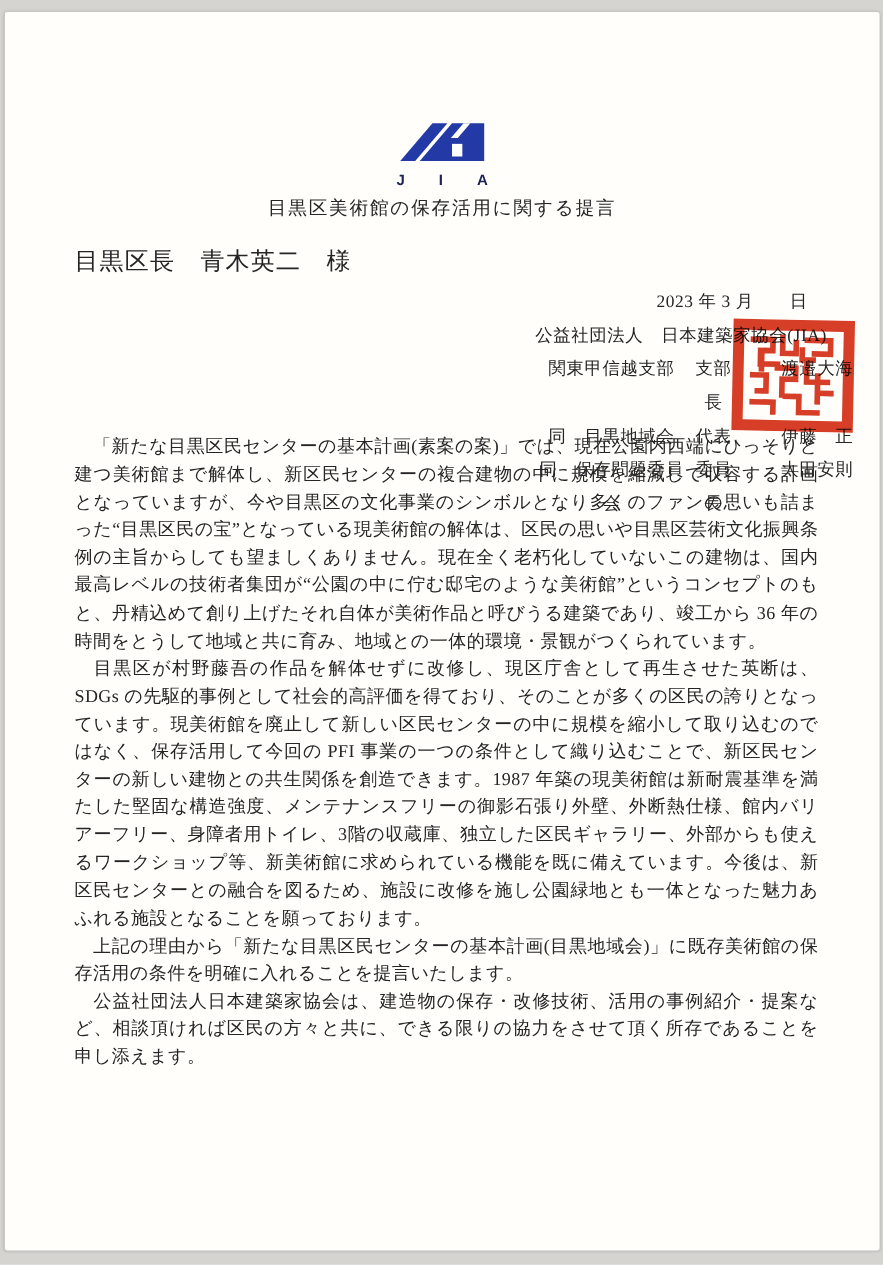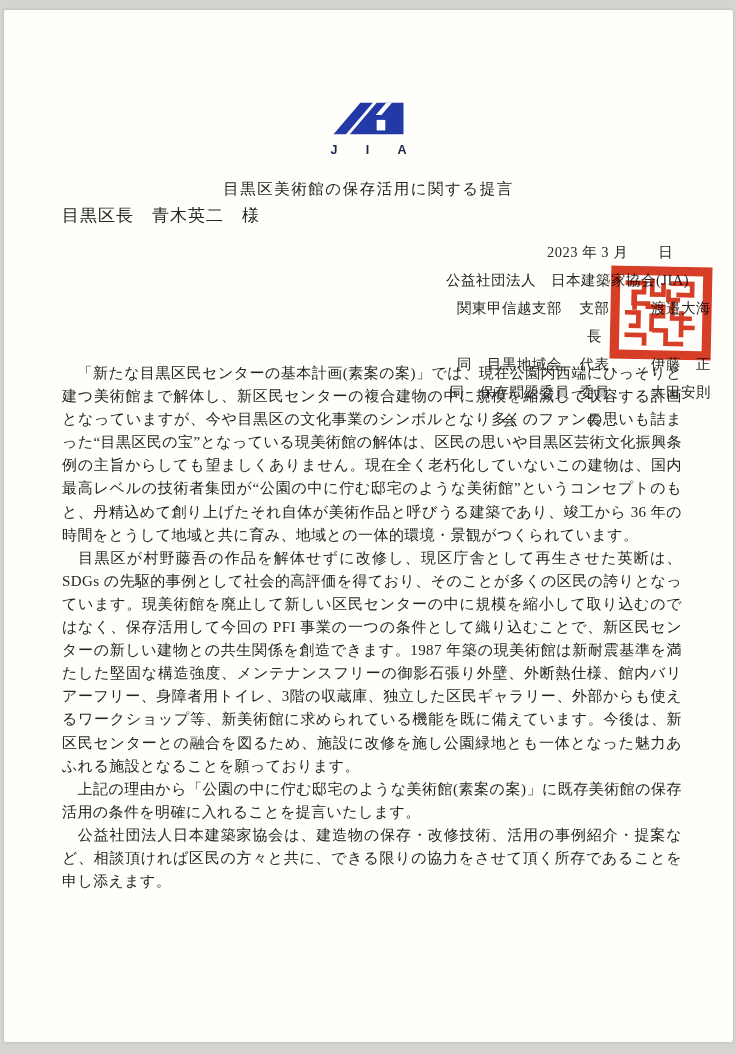--- a/index.html
+++ b/index.html
@@ -30,26 +30,26 @@
   .logo-mark{width:78px;height:46px;display:block;}
   .logo-letters{
     margin-top:3px;
     width:76px;
     display:flex;justify-content:space-between;
     font-family:"Liberation Sans","DejaVu Sans",sans-serif;
     font-weight:bold;font-size:12.5px;color:#1a2450;
   }
   
   .doc-title{
-    position:absolute;top:169px;left:0;width:100%;
+    position:absolute;top:153px;left:0;width:100%;
     text-align:center;font-size:15.5px;letter-spacing:1.5px;
   }
   .addressee{
     position:absolute;top:194px;left:58px;
-    font-size:17px;letter-spacing:1px;
+    font-size:20px;letter-spacing:1px;
   }
   
   .sender-block{
     position:absolute;top:228px;left:442px;width:300px;
     font-size:14.5px;line-height:28px;letter-spacing:.5px;
   }
   .sender-date{padding-left:101px;}
   .sender-org-head{margin-top:0;}
   .sender-row{display:flex;text-align:center;}
   .s-org{width:127px;flex:0 0 auto;}
@@ -127,18 +127,18 @@
       <path d="M17 68 h17 v8"></path>
       <path d="M44 63 h11 v13 h15"></path>
       <path d="M81 60 h-8"></path>
       <path d="M57 25 v8 h9"></path>
     </g>
   </svg>
 
   <div class="body-text">
     <p>　「新たな目黒区民センターの基本計画(素案の案)」では、現在公園内西端にひっそりと建つ美術館まで解体し、新区民センターの複合建物の中に規模を縮減して収容する計画となっていますが、今や目黒区の文化事業のシンボルとなり多くのファンの思いも詰まった“目黒区民の宝”となっている現美術館の解体は、区民の思いや目黒区芸術文化振興条例の主旨からしても望ましくありません。現在全く老朽化していないこの建物は、国内最高レベルの技術者集団が“公園の中に佇む邸宅のような美術館”というコンセプトのもと、丹精込めて創り上げたそれ自体が美術作品と呼びうる建築であり、竣工から 36 年の時間をとうして地域と共に育み、地域との一体的環境・景観がつくられています。</p>
     <p>　目黒区が村野藤吾の作品を解体せずに改修し、現区庁舎として再生させた英断は、SDGs の先駆的事例として社会的高評価を得ており、そのことが多くの区民の誇りとなっています。現美術館を廃止して新しい区民センターの中に規模を縮小して取り込むのではなく、保存活用して今回の PFI 事業の一つの条件として織り込むことで、新区民センターの新しい建物との共生関係を創造できます。1987 年築の現美術館は新耐震基準を満たした堅固な構造強度、メンテナンスフリーの御影石張り外壁、外断熱仕様、館内バリアーフリー、身障者用トイレ、3階の収蔵庫、独立した区民ギャラリー、外部からも使えるワークショップ等、新美術館に求められている機能を既に備えています。今後は、新区民センターとの融合を図るため、施設に改修を施し公園緑地とも一体となった魅力あふれる施設となることを願っております。</p>
-    <p>　上記の理由から「公園の中に佇む邸宅のような美術館(素案の案)」に既存美術館の保存活用の条件を明確に入れることを提言いたします。</p>
+    <p>　上記の理由から「新たな目黒区民センターの基本計画(目黒地域会)」に既存美術館の保存活用の条件を明確に入れることを提言いたします。</p>
     <p>　公益社団法人日本建築家協会は、建造物の保存・改修技術、活用の事例紹介・提案など、相談頂ければ区民の方々と共に、できる限りの協力をさせて頂く所存であることを申し添えます。</p>
 
   </div>
 
 </div>
 
 </body></html>

